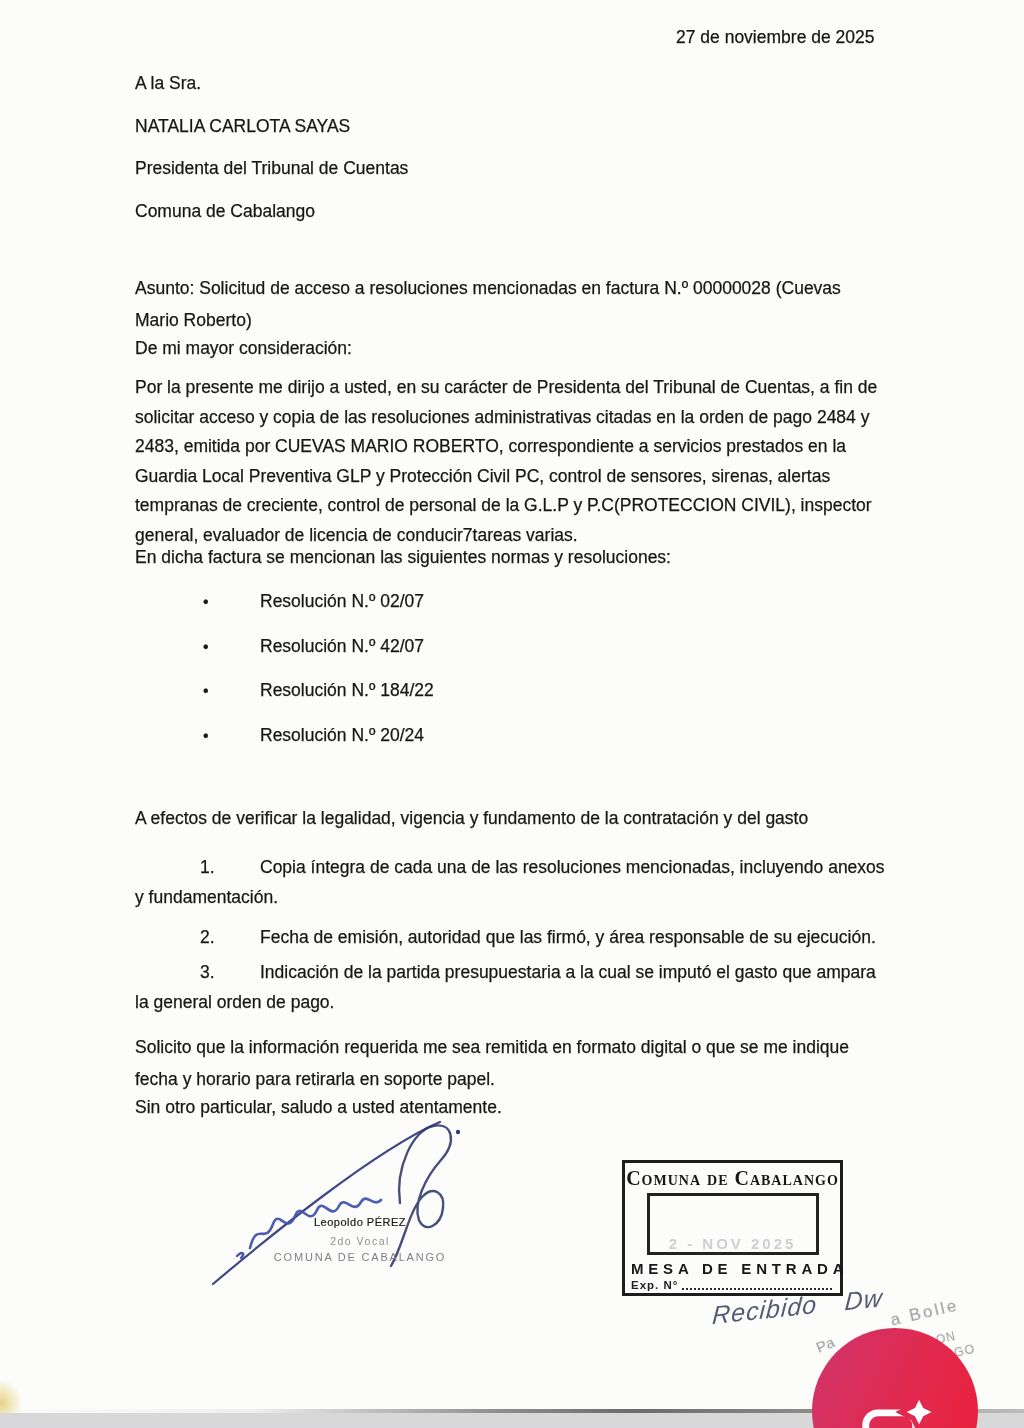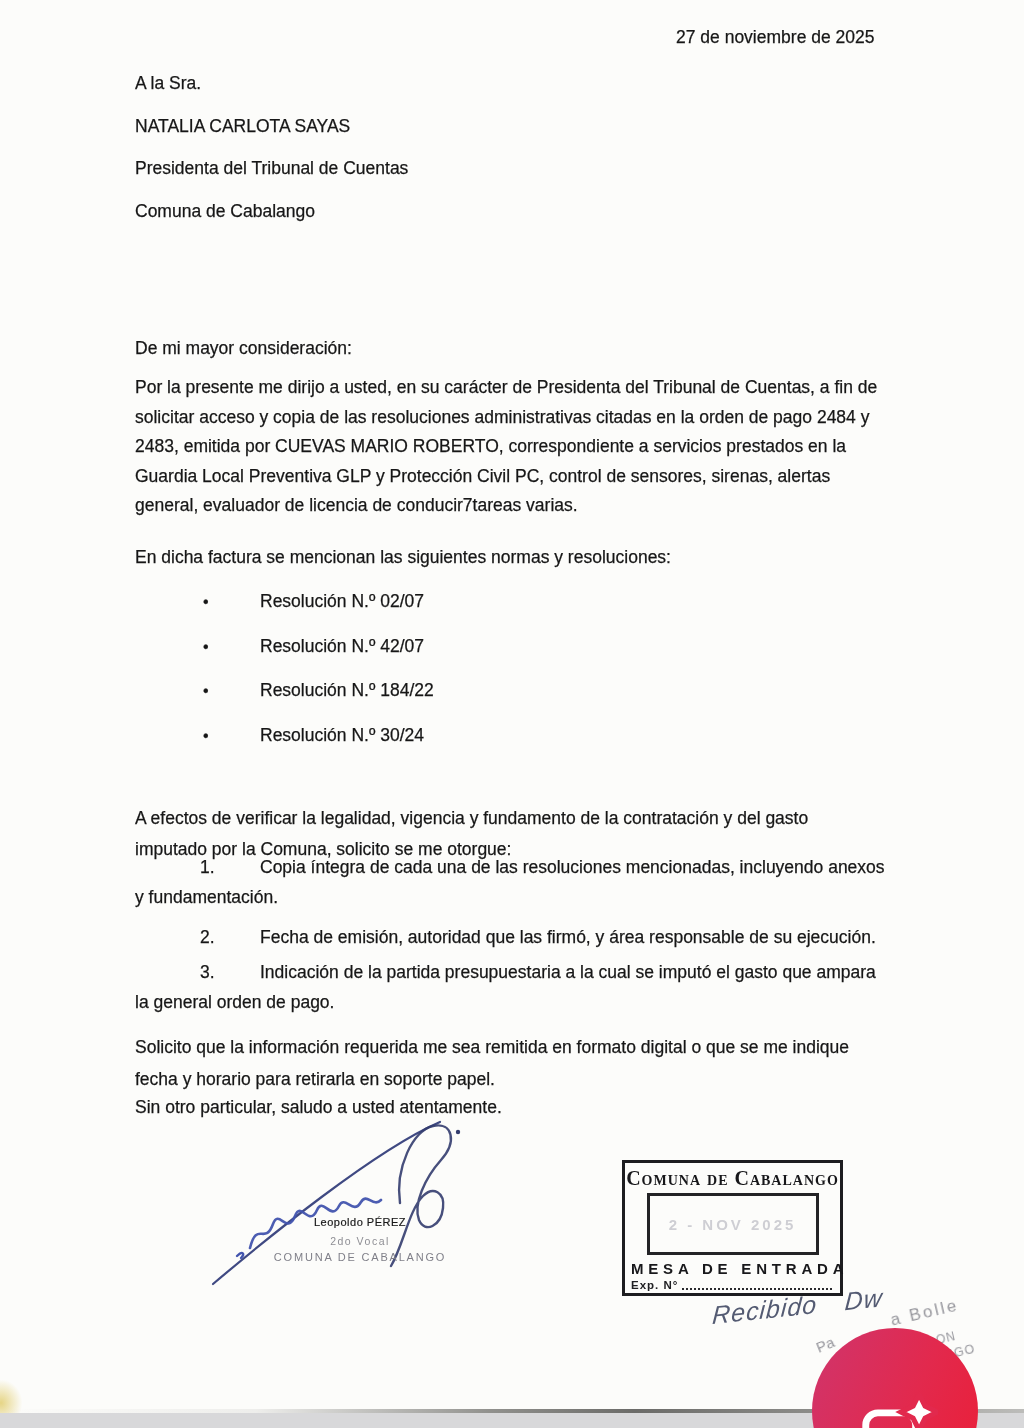--- a/index.html
+++ b/index.html
@@ -54,21 +54,21 @@
   .stamp-title{
     font-family:"Liberation Serif",serif;
     font-variant:small-caps;
     font-weight:bold;
     font-size:20px;letter-spacing:1px;
     text-align:center;margin-top:4px;color:#17171a;
   }
   .stamp-inner{
     width:166px;height:56px;margin:3px auto 0;
     border:3px solid #232326;
-    display:flex;align-items:center;justify-content:center;
+    display:flex;align-items:flex-end;justify-content:center;
   }
   .stamp-date{
     color:#a9a9b4;opacity:.55;filter:blur(.6px);
     font-size:15px;letter-spacing:3px;font-weight:bold;
   }
   .stamp-mesa{
     font-weight:bold;font-size:15px;letter-spacing:4.8px;
     padding-left:6px;margin-top:5px;color:#18181b;white-space:nowrap;
   }
   .stamp-exp{
@@ -121,55 +121,59 @@
 
   <div class="doc-text date">27 de noviembre de 2025</div>
 
   <div class="doc-text recipient">
     <span class="ln">A la Sra.</span>
     <span class="ln">NATALIA CARLOTA SAYAS</span>
     <span class="ln">Presidenta del Tribunal de Cuentas</span>
     <span class="ln">Comuna de Cabalango</span>
   </div>
 
+  <div class="doc-text subject">
+    <span class="ln">Asunto: Solicitud de acceso a resoluciones mencionadas en factura N.º 00000028 (Cuevas</span>
+    <span class="ln">Mario Roberto)</span>
+  </div>
 
   <div class="doc-text salutation">De mi mayor consideración:</div>
 
   <div class="doc-text para1">
     <span class="ln">Por la presente me dirijo a usted, en su carácter de Presidenta del Tribunal de Cuentas, a fin de</span>
     <span class="ln">solicitar acceso y copia de las resoluciones administrativas citadas en la orden de pago 2484 y</span>
     <span class="ln">2483, emitida por CUEVAS MARIO ROBERTO, correspondiente a servicios prestados en la</span>
     <span class="ln">Guardia Local Preventiva GLP y Protección Civil PC, control de sensores, sirenas, alertas</span>
+    <span class="ln">tempranas de creciente, control de personal de la G.L.P y P.C(PROTECCION CIVIL), inspector</span>
     <span class="ln">general, evaluador de licencia de conducir7tareas varias.</span>
   </div>
 
   <div class="doc-text list-intro">En dicha factura se mencionan las siguientes normas y resoluciones:</div>
 
   <div class="doc-text bullets">
     <div class="bullet-item">
       <span class="bullet-dot">•</span>
       <span>Resolución N.º 02/07</span>
     </div>
     <div class="bullet-item">
       <span class="bullet-dot">•</span>
       <span>Resolución N.º 42/07</span>
     </div>
     <div class="bullet-item">
       <span class="bullet-dot">•</span>
       <span>Resolución N.º 184/22</span>
     </div>
     <div class="bullet-item">
       <span class="bullet-dot">•</span>
-      <span>Resolución N.º 30/24</span>
+      <span>Resolución N.º 20/24</span>
     </div>
   </div>
 
   <div class="doc-text request-intro">
     <span class="ln">A efectos de verificar la legalidad, vigencia y fundamento de la contratación y del gasto</span>
-    <span class="ln">imputado por la Comuna, solicito se me otorgue:</span>
   </div>
 
   <div class="doc-text num-line" style="top:857px">
     <span class="num">1.</span><span>Copia íntegra de cada una de las resoluciones mencionadas, incluyendo anexos</span>
   </div>
   <div class="doc-text cont-line" style="top:887px">y fundamentación.</div>
 
   <div class="doc-text num-line" style="top:927px">
     <span class="num">2.</span><span>Fecha de emisión, autoridad que las firmó, y área responsable de su ejecución.</span>
   </div>

